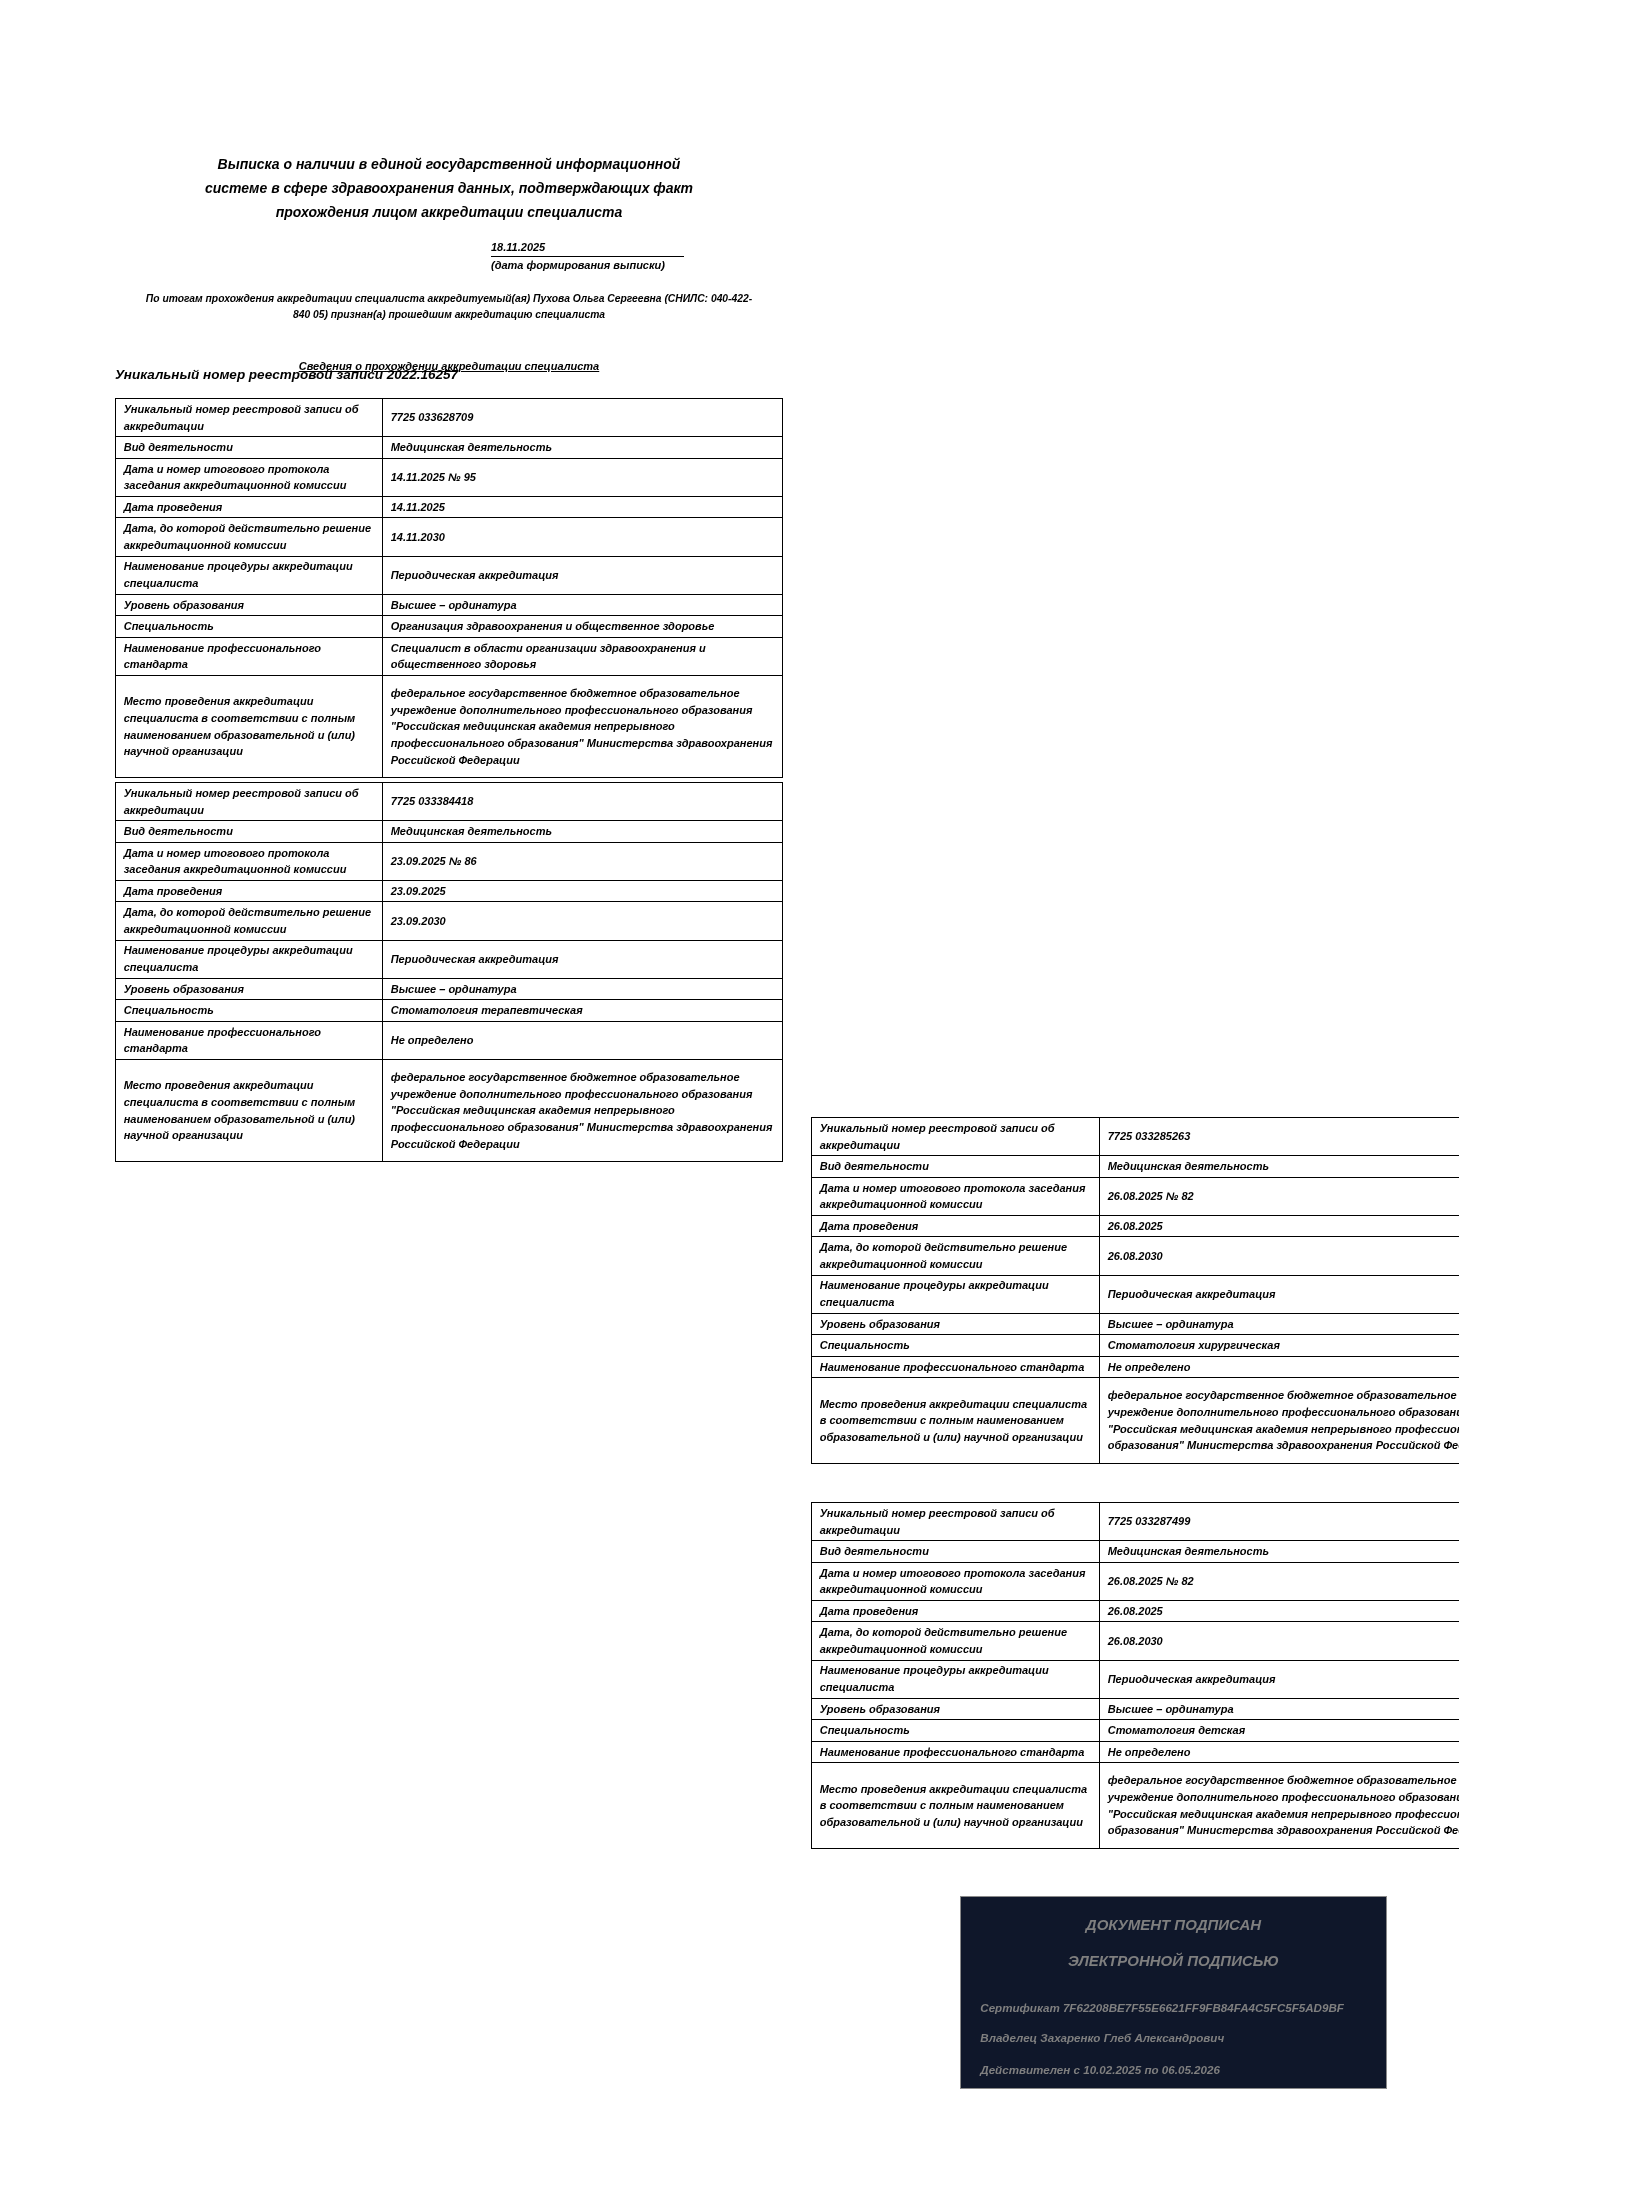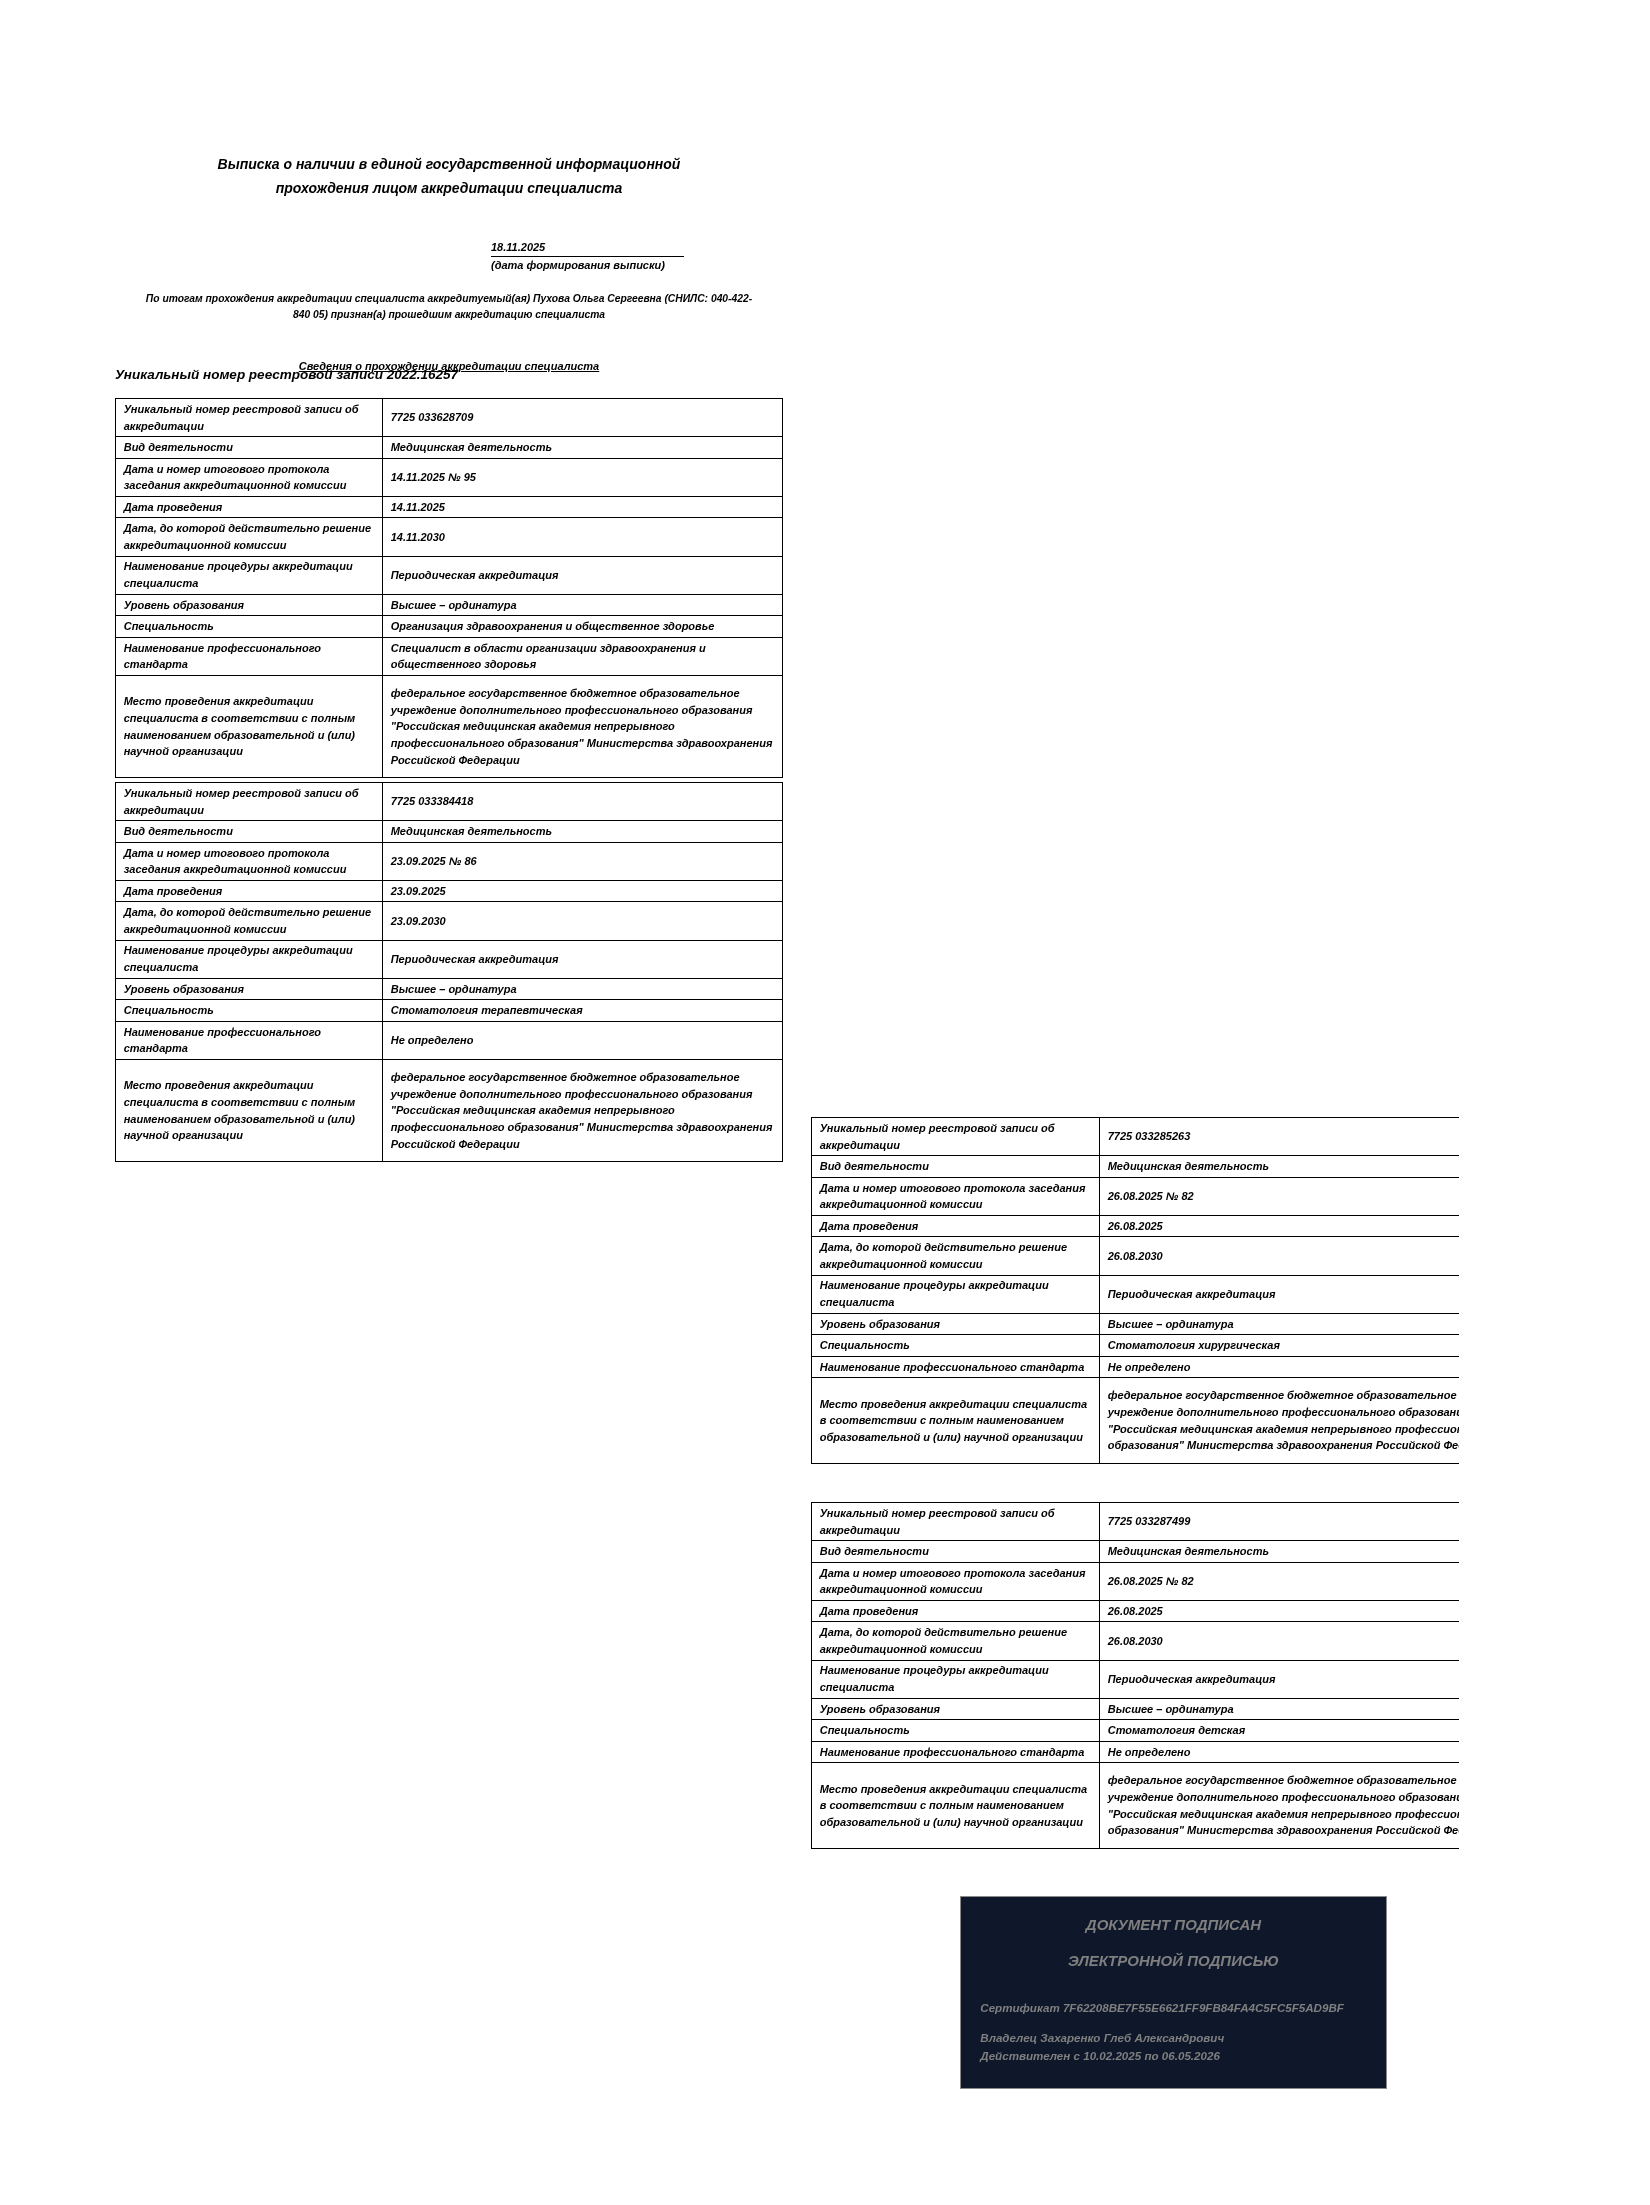--- a/index.html
+++ b/index.html
@@ -59,29 +59,30 @@
   .sig-box {
     position:absolute; left:960px; top:1896px; width:427px; height:193px;
     border:1.9px solid #8a8a8a; box-sizing:border-box; color:#7f7f7f; background:#0f172a;
   }
   .sig-head { text-align:center; font-size:15px; line-height:18.7px; }
   .sig-head1 { margin-top:19.3px; }
   .sig-head2 { margin-top:16.7px; }
   .sig-line { font-size:11.6px; line-height:15px; margin-left:19.3px; margin-right:7.7px; }
   .sig-cert  { margin-top:30px; }
   .sig-owner { margin-top:15px; }
-  .sig-valid { margin-top:3px; }
+  .sig-valid { margin-top:17px; }
 </style>
 </head>
 <body>
 
 <div class="page">
 
   <div class="doc-header">
     <div class="title-line">Выписка о наличии в единой государственной информационной</div>
+    <div class="title-line">системе в сфере здравоохранения данных, подтверждающих факт</div>
     <div class="title-line">прохождения лицом аккредитации специалиста</div>
   </div>
 
   <div class="date-block">
     <div class="date-value">18.11.2025</div>
     <div class="date-caption">(дата формирования выписки)</div>
   </div>
 
   <div class="intro">
     <div class="intro-line">По итогам прохождения аккредитации специалиста аккредитуемый(ая) Пухова Ольга Сергеевна (СНИЛС: 040-422-</div>

